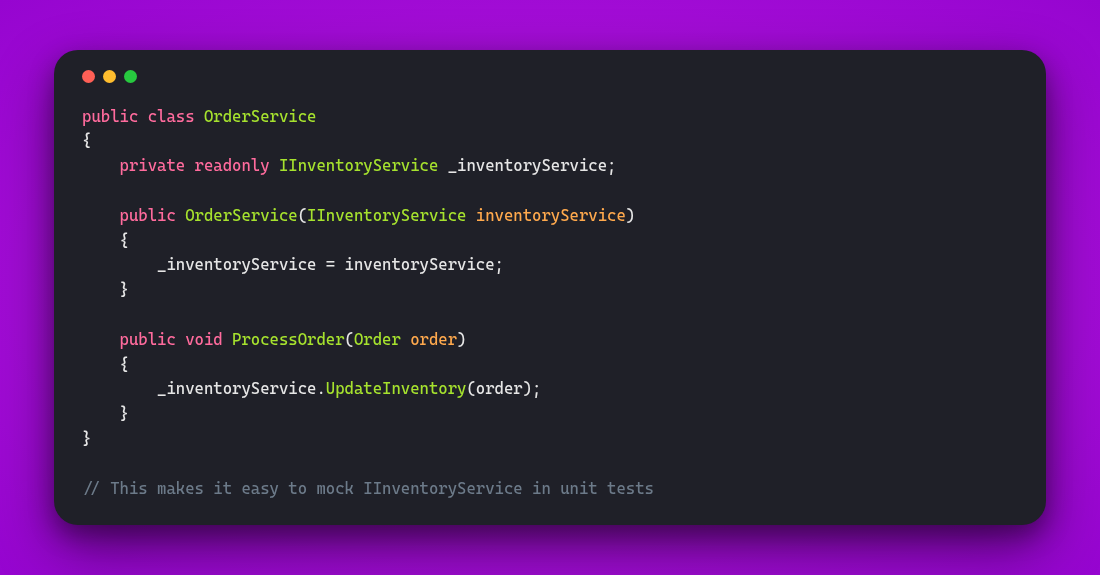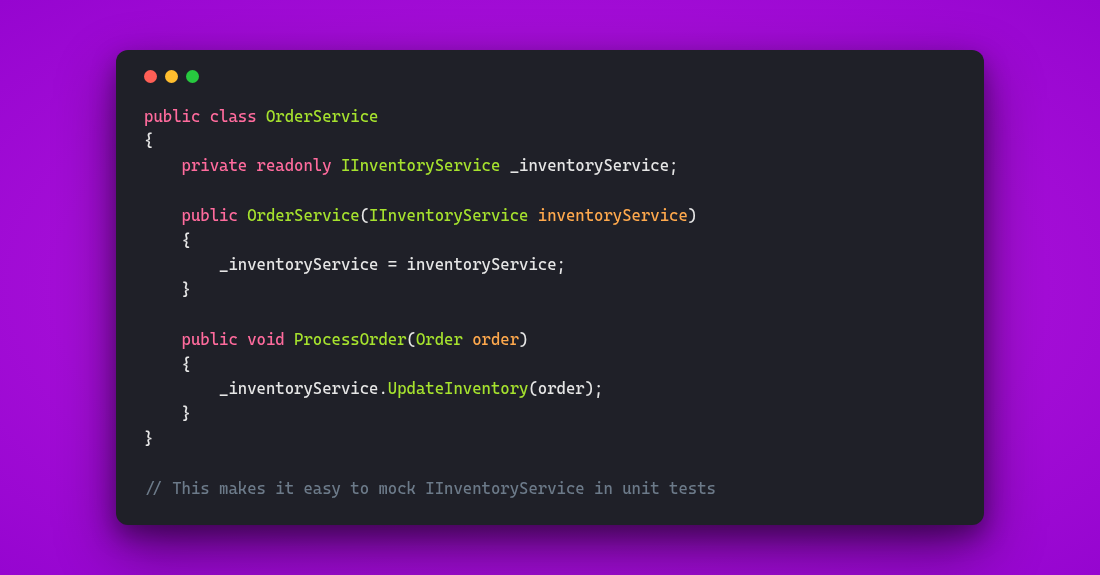--- a/index.html
+++ b/index.html
@@ -6,23 +6,23 @@
     body {
       width: 1100px;
       height: 575px;
       background: radial-gradient(ellipse at center, #c822e8 0%, #a810d8 50%, #9605d0 100%);
       display: flex;
       align-items: center;
       justify-content: center;
       font-family: ui-monospace, 'SF Mono', 'Monaco', 'Cascadia Code', 'Roboto Mono', Consolas, monospace;
     }
     .editor-window {
-      width: 868px;
+      width: 992px;
       background: #1f2028;
-      border-radius: 12px;
+      border-radius: 24px;
       padding: 20px 28px 24px 28px;
       box-shadow: 0 25px 60px rgba(0,0,0,0.45), 0 10px 25px rgba(0,0,0,0.35);
     }
     .titlebar {
       display: flex;
       gap: 8px;
       margin-bottom: 22px;
     }
     .dot {
       width: 13px;

